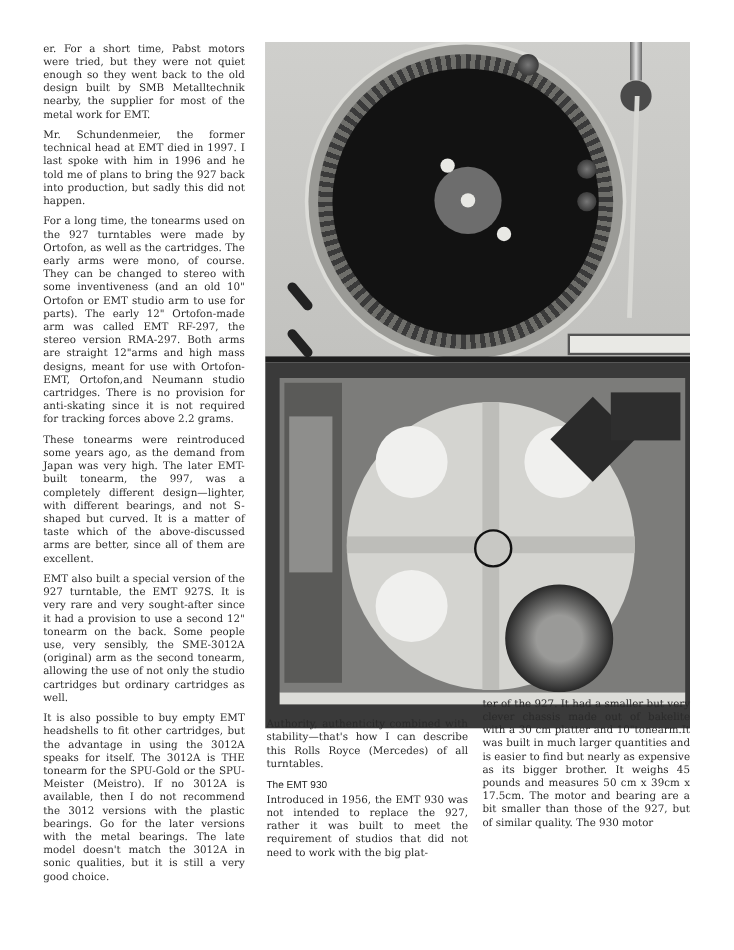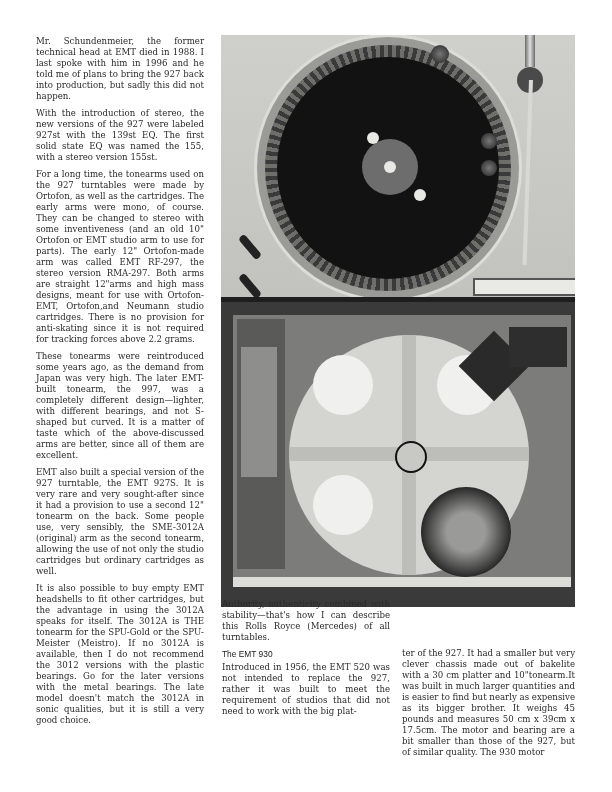--- a/index.html
+++ b/index.html
@@ -1,21 +1,21 @@
 <!DOCTYPE html>
 <html><head>
 <meta charset="utf-8">
 <style>
   html, body { margin: 0; padding: 0; background: #ffffff; }
   body { width: 612px; height: 792px; position: relative; overflow: hidden; font-family: "DejaVu Serif", "Liberation Serif", serif; color: #2a2a2a; }
   .col { position: absolute; font-size: 8.6px; line-height: 11px; text-align: justify; hyphens: manual; }
   .col p { margin: 0 0 6px 0; }
   #col-left { left: 36px; top: 36px; width: 168px; }
   #col-mid { left: 222px; top: 599px; width: 168px; }
-  #col-right { left: 402px; top: 648px; width: 173px; }
+  #col-right { left: 402px; top: 582px; width: 173px; }
   .subhead { font-family: Liberation Sans, sans-serif; font-size: 8.4px; font-weight: normal; margin: 0 0 2px 0; color: #1a1a1a; }
   #photo { position: absolute; left: 221px; top: 35px; width: 354px; height: 572px; background: #c9c9c7; overflow: hidden; }
   
   .plate { position: absolute; left: 0; top: 0; width: 354px; height: 262px; background: linear-gradient(180deg,#cfcfcc,#c2c2bf); }
   .platter-ring { position: absolute; left: 36px; top: 2px; width: 262px; height: 262px; border-radius: 50%; background: #9a9a96; box-shadow: 0 0 0 3px #dcdcd8; }
   .platter-strobe { position: absolute; left: 44px; top: 10px; width: 246px; height: 246px; border-radius: 50%; background: repeating-conic-gradient(#3a3a3a 0deg 2deg, #6e6e6a 2deg 4deg); }
   .platter-mat { position: absolute; left: 56px; top: 22px; width: 222px; height: 222px; border-radius: 50%; background: #121212; }
   .label { position: absolute; left: 141px; top: 104px; width: 56px; height: 56px; border-radius: 50%; background: #6d6d6d; }
   .spindle { position: absolute; left: 163px; top: 126px; width: 12px; height: 12px; border-radius: 50%; background: #e8e8e4; }
   .hole1 { position: absolute; left: 146px; top: 97px; width: 12px; height: 12px; border-radius: 50%; background: #e8e8e4; }
@@ -39,22 +39,22 @@
   .hub { position: absolute; left: 174px; top: 406px; width: 28px; height: 28px; border-radius: 50%; background: #c8c8c4; border: 2px solid #111; }
   .motor { position: absolute; left: 200px; top: 452px; width: 90px; height: 90px; border-radius: 50%; background: radial-gradient(circle,#9a9a98 30%,#2a2a2a 70%); }
   .bracket { position: absolute; left: 248px; top: 306px; width: 50px; height: 50px; background: #2a2a2a; transform: rotate(45deg); }
   .board { position: absolute; left: 288px; top: 292px; width: 58px; height: 40px; background: #2e2e2e; }
   .base-bar { position: absolute; left: 12px; top: 542px; width: 338px; height: 10px; background: #dcdcd8; }
 </style>
 </head>
 <body>
 
 <div id="col-left" class="col">
-  <p>Mr. Schundenmeier, the former technical head at EMT died in 1988. I last spoke with him in 1996 and he told me of plans to bring the 927 back into production, but sadly this did not happen.</p>
-  <p>With the introduction of stereo, the new versions of the 927 were labeled 927st with the 139st EQ. The first solid state EQ was named the 155, with a stereo version 155st.</p>
+  <p>er. For a short time, Pabst motors were tried, but they were not quiet enough so they went back to the old design built by SMB Metalltechnik nearby, the supplier for most of the metal work for EMT.</p>
+  <p>Mr. Schundenmeier, the former technical head at EMT died in 1997. I last spoke with him in 1996 and he told me of plans to bring the 927 back into production, but sadly this did not happen.</p>
   <p>For a long time, the tonearms used on the 927 turntables were made by Ortofon, as well as the cartridges. The early arms were mono, of course. They can be changed to stereo with some inventiveness (and an old 10" Ortofon or EMT studio arm to use for parts). The early 12" Ortofon-made arm was called EMT RF-297, the stereo version RMA-297. Both arms are straight 12"arms and high mass designs, meant for use with Ortofon-EMT, Ortofon,and Neumann stu­dio cartridges. There is no provision for anti-skating since it is not required for tracking forces above 2.2 grams.</p>
   <p>These tonearms were reintroduced some years ago, as the demand from Japan was very high. The later EMT-built tonearm, the 997, was a completely different design—lighter, with different bearings, and not S-shaped but curved. It is a matter of taste which of the above-discussed arms are better, since all of them are excellent.</p>
   <p>EMT also built a special version of the 927 turntable, the EMT 927S. It is very rare and very sought-after since it had a provision to use a second 12" tonearm on the back. Some people use, very sensibly, the SME-3012A (original) arm as the second ton­earm, allowing the use of not only the stu­dio cartridges but ordinary cartridges as well.</p>
   <p>It is also possible to buy empty EMT head­shells to fit other cartridges, but the advan­tage in using the 3012A speaks for itself. The 3012A is THE tonearm for the SPU-Gold or the SPU-Meister (Meistro). If no 3012A is available, then I do not recom­mend the 3012 versions with the plastic bearings. Go for the later versions with the metal bearings. The late model doesn't match the 3012A in sonic qualities, but it is still a very good choice.</p>
 
 </div>
 
 <div id="photo" aria-label="EMT 927 turntable photographed from above (top plate) and below (chassis with drive wheel and motor)">
   <div class="plate"></div>
   <div class="platter-ring"></div>
@@ -87,18 +87,18 @@
   <div class="hub"></div>
   <div class="bracket"></div>
   <div class="board"></div>
   <div class="motor"></div>
   <div class="base-bar"></div>
 </div>
 
 <div id="col-mid" class="col">
   <p>Authority, authenticity combined with sta­bility—that's how I can describe this Rolls Royce (Mercedes) of all turntables.</p>
   <div class="subhead">The EMT 930</div>
-  <p>Introduced in 1956, the EMT 520 was not intended to replace the 927, rather it was built to meet the requirement of studios that did not need to work with the big plat-</p>
+  <p>Introduced in 1956, the EMT 930 was not intended to replace the 927, rather it was built to meet the requirement of studios that did not need to work with the big plat-</p>
 </div>
 
 <div id="col-right" class="col">
   <p>ter of the 927. It had a smaller but very clever chassis made out of bakelite with a 30 cm platter and 10"tonearm.It was built in much larger quantities and is easier to find but nearly as expensive as its bigger brother. It weighs 45 pounds and measures 50 cm x 39cm x 17.5cm. The motor and bearing are a bit smaller than those of the 927, but of similar quality. The 930 motor</p>
 </div>
 
 </body></html>

